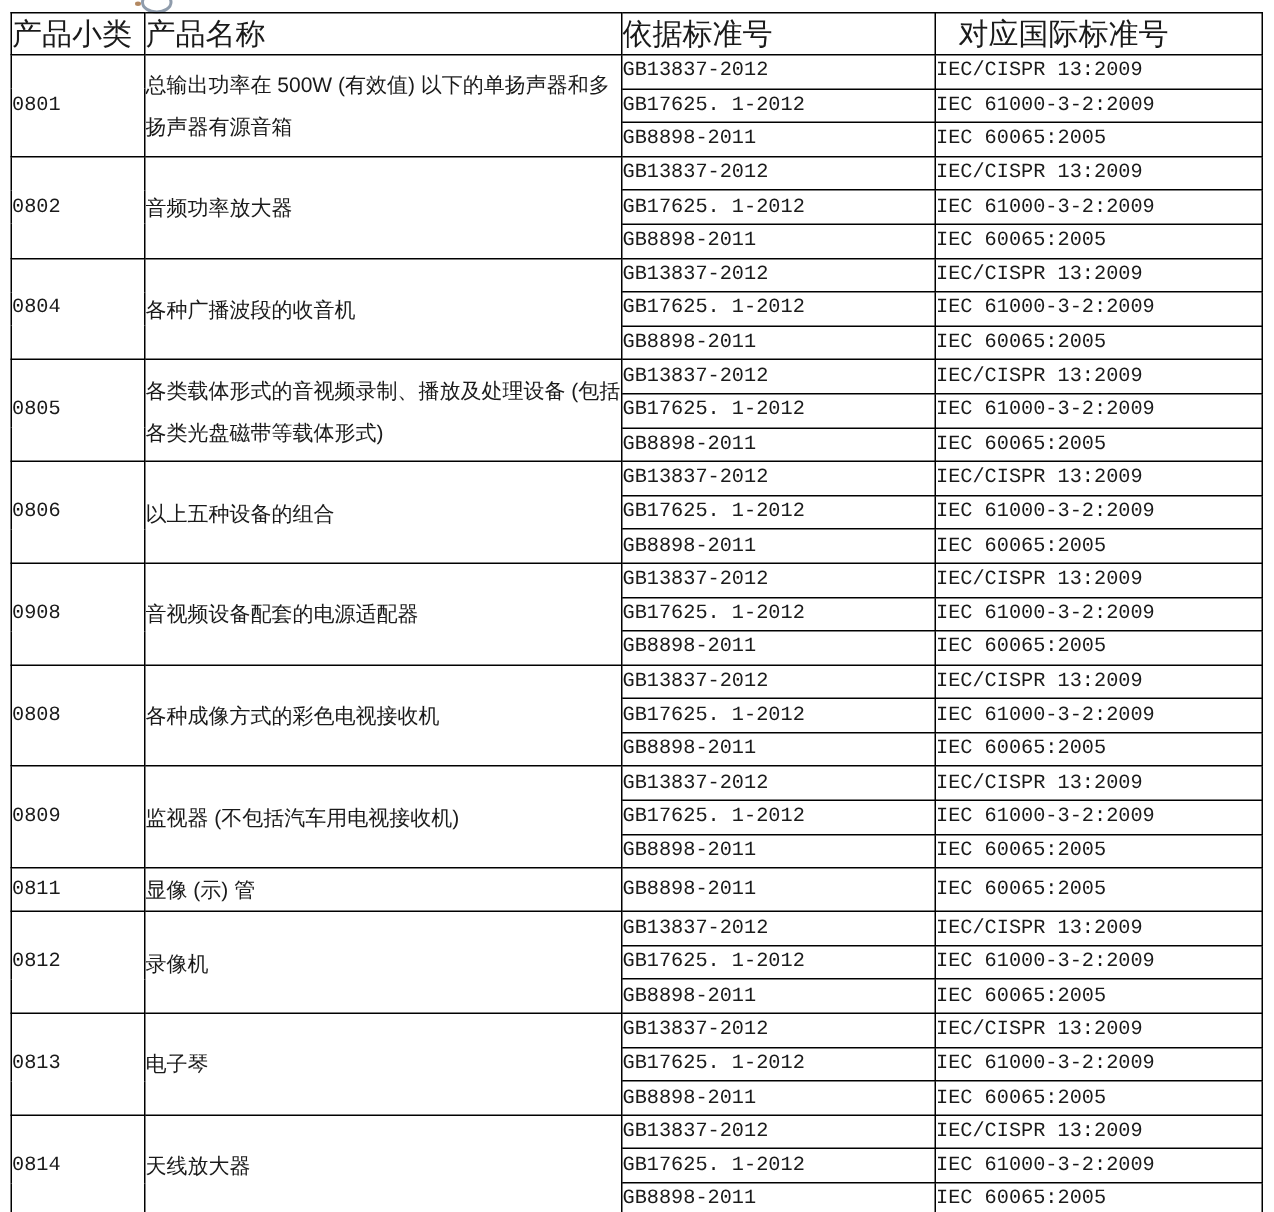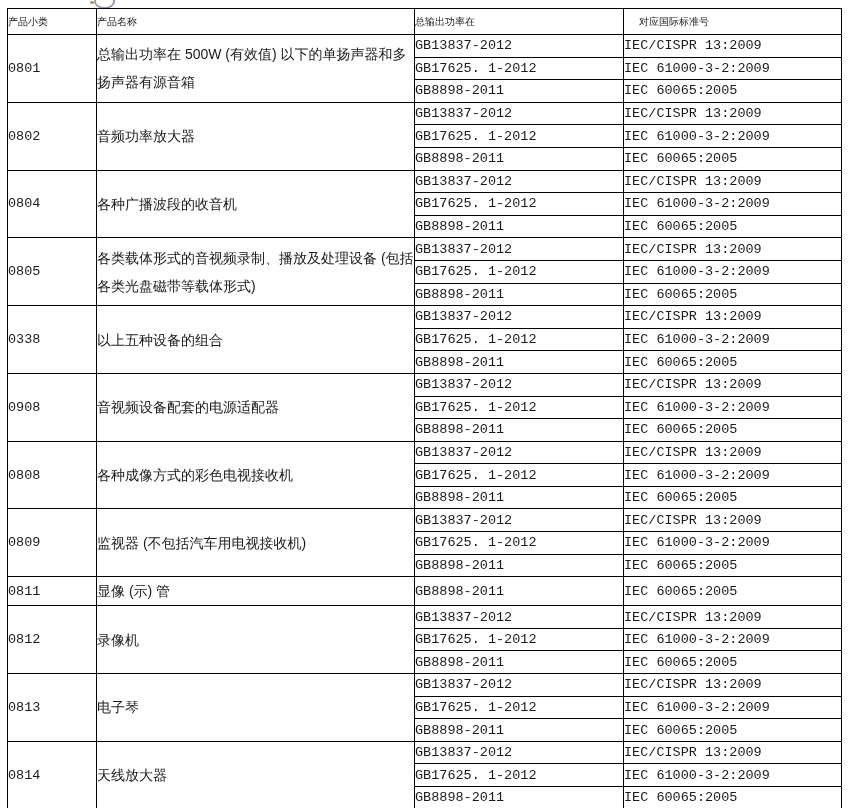--- a/index.html
+++ b/index.html
@@ -50,21 +50,21 @@
     border: 1px solid #000000;
     color: #1a1a1a;
     vertical-align: middle;
     text-align: left;
     overflow: hidden;
     padding: 0;
   }
   tr.header-row { height: 26px; }
   tr.data-row  { height: 22.6px; }
   th.h-cell {
-    font-size: 10px;
+    font-size: 20px;
     font-weight: normal;
     padding-left: 11px;
   }
   th.h-cell.c4 { padding-left: 15px; margin-top: 19px; }
   td.code-cell {
     font-family: Liberation Mono, monospace;
     font-size: 13.5px;
     padding-left: 11px;
   }
   td.name-cell {
@@ -93,21 +93,21 @@
     <colgroup>
       <col style="width:89px">
       <col style="width:318px">
       <col style="width:209px">
       <col style="width:218px">
     </colgroup>
     <thead>
       <tr class="header-row">
         <th class="h-cell c1">产品小类</th>
         <th class="h-cell c2">产品名称</th>
-        <th class="h-cell c3">总输出功率在</th>
+        <th class="h-cell c3">依据标准号</th>
         <th class="h-cell c4">对应国际标准号</th>
       </tr>
     </thead>
     <tbody>
         <tr class="data-row">
           <td class="code-cell" rowspan="3">0801</td>
           <td class="name-cell" rowspan="3">总输出功率在 500W (有效值) 以下的单扬声器和多扬声器有源音箱</td>
           <td class="std-cell gb-cell">GB13837-2012</td>
           <td class="std-cell iec-cell">IEC/CISPR 13:2009</td>
         </tr>
@@ -155,21 +155,21 @@
         </tr>
         <tr class="data-row">
           <td class="std-cell gb-cell">GB17625. 1-2012</td>
           <td class="std-cell iec-cell">IEC 61000-3-2:2009</td>
         </tr>
         <tr class="data-row">
           <td class="std-cell gb-cell">GB8898-2011</td>
           <td class="std-cell iec-cell">IEC 60065:2005</td>
         </tr>
         <tr class="data-row">
-          <td class="code-cell" rowspan="3">0338</td>
+          <td class="code-cell" rowspan="3">0806</td>
           <td class="name-cell" rowspan="3">以上五种设备的组合</td>
           <td class="std-cell gb-cell">GB13837-2012</td>
           <td class="std-cell iec-cell">IEC/CISPR 13:2009</td>
         </tr>
         <tr class="data-row">
           <td class="std-cell gb-cell">GB17625. 1-2012</td>
           <td class="std-cell iec-cell">IEC 61000-3-2:2009</td>
         </tr>
         <tr class="data-row">
           <td class="std-cell gb-cell">GB8898-2011</td>

